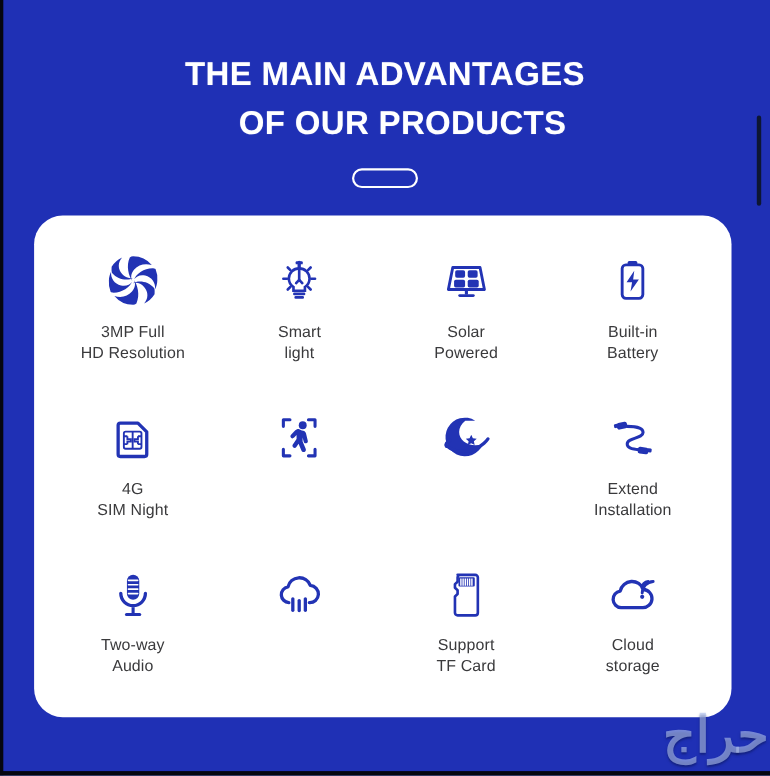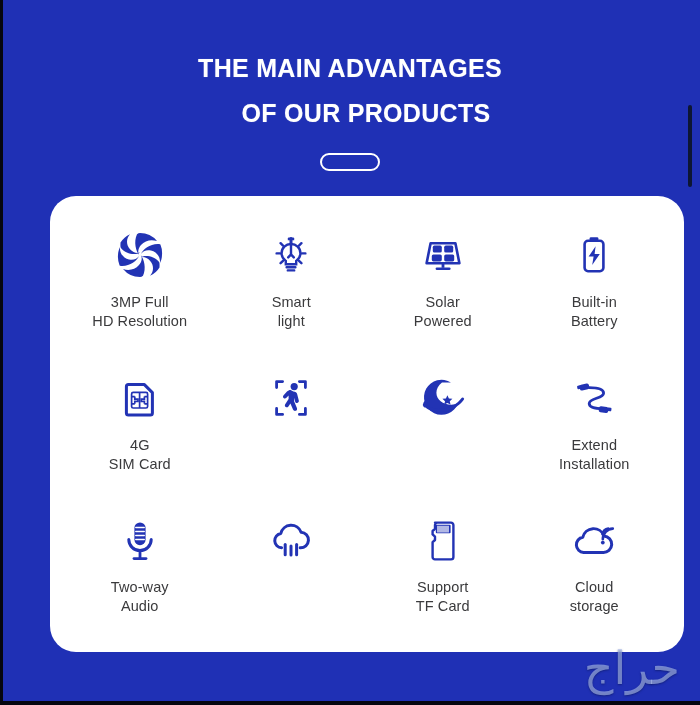--- a/index.html
+++ b/index.html
@@ -29,39 +29,39 @@
     width: 4px; height: 82px; border-radius: 2px;
     background: #0d1633; z-index: 35;
   }
 
   
   .header { position: absolute; left: 0; top: 0; width: 700px; }
   .title {
     color: #ffffff;
     text-align: center;
     font-weight: bold;
-    font-size: 25px;
+    font-size: 30px;
     letter-spacing: 0.3px;
     line-height: 44px;
     text-shadow: 0 0 1px rgba(255,255,255,0.35);
   }
   .title-line1 { margin-top: 46px; }
   .title-line2 { margin-top: 1px; padding-left: 32px; }
   .pill-wrap { display: flex; justify-content: center; margin-top: 18px; }
   .pill {
     width: 60px; height: 18px;
     border: 2px solid #ffffff;
     border-radius: 10px;
     background: transparent;
   }
 
   
   .card {
     position: absolute;
-    left: 50px; top: 196px;
+    left: 31px; top: 196px;
     width: 634px; height: 456px;
     background: #ffffff;
     border-radius: 26px;
   }
   .grid {
     position: absolute;
     left: 0; top: 0; right: 0; bottom: 0;
     display: grid;
     grid-template-columns: repeat(4, 1fr);
     grid-template-rows: repeat(3, 1fr);
@@ -85,23 +85,23 @@
     color: #3a3a3c;
     font-size: 14.5px;
     line-height: 19px;
     letter-spacing: 0.1px;
     white-space: pre-line;
   }
 
   
   .watermark {
     position: absolute;
-    right: 20px; bottom: 10px;
+    right: 1px; bottom: 10px;
     font-size: 46px;
-    font-weight: normal;
+    font-weight: bold;
     color: rgba(173,190,235,0.62);
     letter-spacing: 1px;
     z-index: 30;
     direction: rtl;
     text-shadow: 0 1px 2px rgba(10,20,80,0.5);
     pointer-events: none;
   }
 </style>
 </head>
 <body>
@@ -192,21 +192,21 @@
             <path d="M14.4 12.6h16l8 8v20.4a2 2 0 0 1-2 2H14.4a2 2 0 0 1-2-2V14.6a2 2 0 0 1 2-2z" fill="none" stroke="#2233B4" stroke-width="3" stroke-linejoin="round"></path>
             <g fill="none" stroke="#2233B4" stroke-width="1.7">
               <rect x="17.6" y="20.4" width="16" height="15.6" rx="1.6"></rect>
               <path d="M25.6 20.4v15.6"></path>
               <path d="M17.6 24.6h3.2M30.4 24.6h3.2M17.6 31.8h3.2M30.4 31.8h3.2"></path>
               <path d="M20.8 24.6v2.6h3.2v2.2h-3.2v2.4M30.4 24.6v2.6h-3.2v2.2h3.2v2.4"></path>
             </g>
           </svg>
         </div>
         <div class="cell-label">4G
-SIM Card</div>
+SIM Night</div>
       </div>
 
       <div class="cell">
         <div class="icon-box">
           <svg width="52" height="52" viewBox="0 0 52 52">
             <g fill="none" stroke="#2233B4" stroke-width="2.8" stroke-linecap="round" stroke-linejoin="round">
               <path d="M17.6 9.6h-6v6M34.4 9.6h6v6M17.6 42.4h-6v-6M34.4 42.4h6v-6"></path>
             </g>
             <g fill="#2233B4">
               <circle cx="29.2" cy="14.6" r="3.6"></circle>

